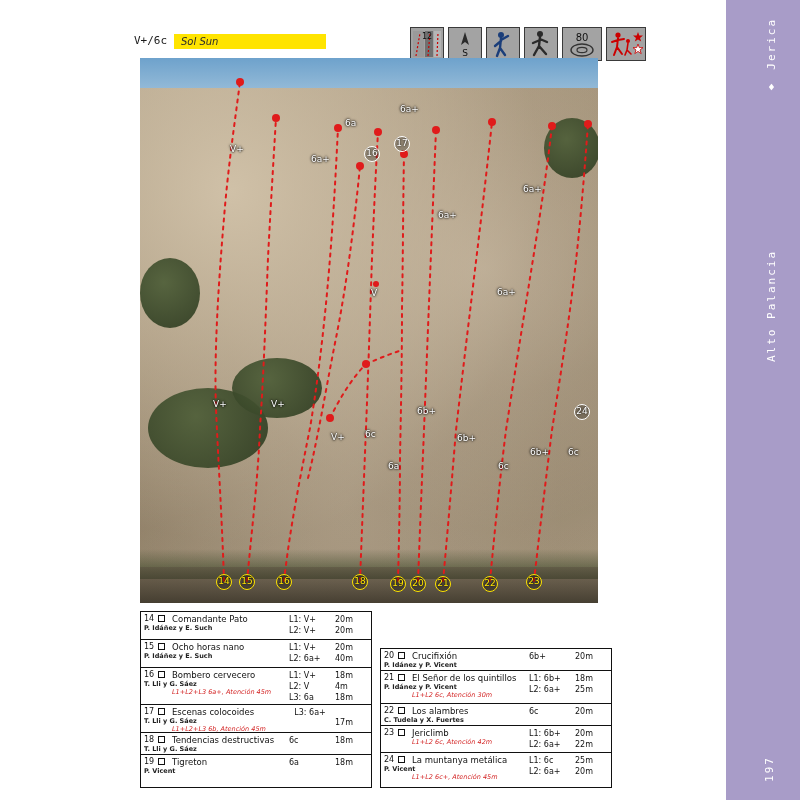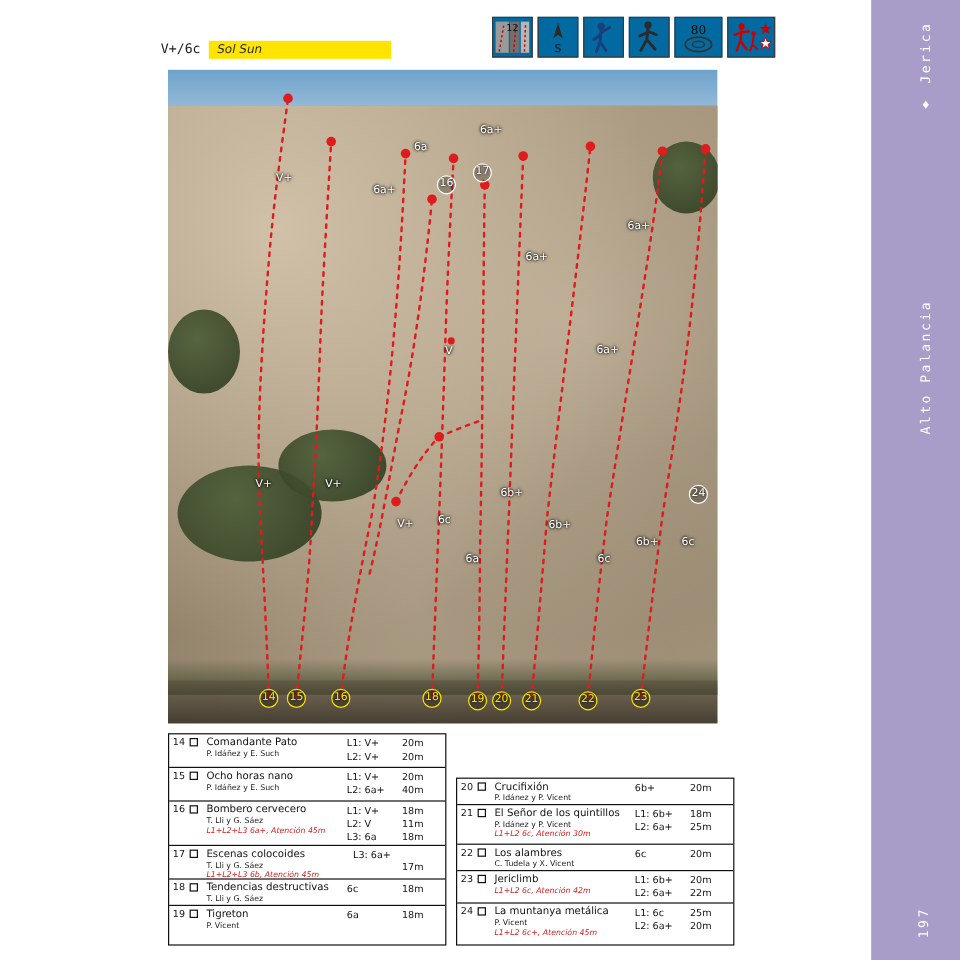--- a/index.html
+++ b/index.html
@@ -73,22 +73,22 @@
     background: #ffe400; width: 152px; height: 15px;
   }
   #sun-badge span {
     position: absolute; left: 7px; top: 2px;
     font-size: 10px; font-style: italic; color: #2a2a2a;
     font-family: "DejaVu Sans", sans-serif;
   }
 
   
   .ibox {
-    position: absolute; top: 6px;
-    border: 1px solid #3a3a3a; background: #0369a1;
+    position: absolute; top: 19px;
+    border: 1px solid #3a3a3a; background: #a3a3a3;
     width: 34px; height: 34px;
   }
   .ibox.wide { width: 40px; }
   .ibox svg { display: block; }
 
   
   #photo {
     position: absolute; left: 140px; top: 58px; width: 458px; height: 545px;
     background: linear-gradient(180deg, #8fb8d8 0%, #a9c6dc 6%, #bfb09a 12%, #b2a188 30%, #a79madcolor 31%);
     overflow: hidden;
@@ -157,21 +157,21 @@
   #tbl-right { left: 380px; top: 648px; width: 232px; height: 140px; }
 
   .row { position: relative; border-bottom: 1px solid #111; padding: 2px 2px 2px 3px; }
   .row:last-child { border-bottom: none; }
   .rnum { position: absolute; left: 3px; top: 2px; font-size: 8px; color: #111; }
   .rbox {
     position: absolute; left: 17px; top: 3px;
     width: 7px; height: 7px; border: 1px solid #111; background: #fff;
   }
   .rname { margin-left: 28px; font-size: 8.5px; color: #111; line-height: 10px; }
-  .rauth { margin-left: 28px; font-size: 6.5px; color: #222; line-height: 8px; }
+  .rauth { font-size: 6.5px; color: #222; line-height: 8px; font-weight: bold; }
   .rnote { margin-left: 28px; font-size: 6.5px; color: #d21f1f; font-style: italic; line-height: 8px; }
   .pitch { position: absolute; right: 2px; font-size: 8px; color: #111; text-align: left; }
   .pgrade { right: 40px; width: 42px; }
   .plen { right: 2px; width: 34px; }
 </style>
 </head>
 <body>
 
 <div id="page">
 
@@ -332,21 +332,21 @@
 
     <div class="row" style="height:37px;">
       <span class="rnum">16</span>
       <span class="rbox"></span>
       <div class="rname">Bombero cervecero</div>
       <div class="rauth">T. Lli y G. Sáez</div>
       <div class="rnote">L1+L2+L3 6a+, Atención 45m</div>
       <span class="pitch pgrade" style="top:3px;">L1: V+</span>
       <span class="pitch plen" style="top:3px;">18m</span>
       <span class="pitch pgrade" style="top:14px;">L2: V</span>
-      <span class="pitch plen" style="top:14px;">11m</span>
+      <span class="pitch plen" style="top:14px;">4m</span>
       <span class="pitch pgrade" style="top:25px;">L3: 6a</span>
       <span class="pitch plen" style="top:25px;">18m</span>
     </div>
 
     <div class="row" style="height:28px;">
       <span class="rnum">17</span>
       <span class="rbox"></span>
       <div class="rname">Escenas colocoides</div>
       <div class="rauth">T. Lli y G. Sáez</div>
       <div class="rnote">L1+L2+L3 6b, Atención 45m</div>
@@ -393,21 +393,21 @@
       <span class="pitch pgrade" style="top:3px;">L1: 6b+</span>
       <span class="pitch plen" style="top:3px;">18m</span>
       <span class="pitch pgrade" style="top:14px;">L2: 6a+</span>
       <span class="pitch plen" style="top:14px;">25m</span>
     </div>
 
     <div class="row" style="height:22px;">
       <span class="rnum">22</span>
       <span class="rbox"></span>
       <div class="rname">Los alambres</div>
-      <div class="rauth">C. Tudela y X. Vicent</div>
+      <div class="rauth">C. Tudela y X. Fuertes</div>
       <span class="pitch pgrade" style="top:3px;">6c</span>
       <span class="pitch plen" style="top:3px;">20m</span>
     </div>
 
     <div class="row" style="height:27px;">
       <span class="rnum">23</span>
       <span class="rbox"></span>
       <div class="rname">Jericlimb</div>
       <div class="rnote">L1+L2 6c, Atención 42m</div>
       <span class="pitch pgrade" style="top:3px;">L1: 6b+</span>

